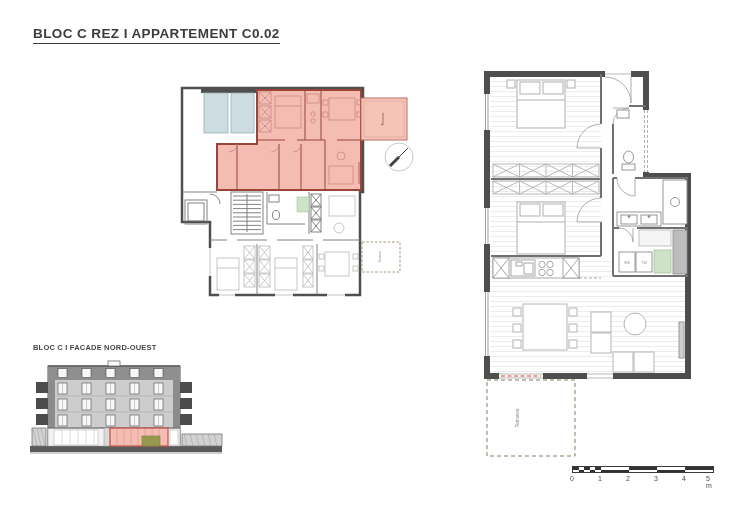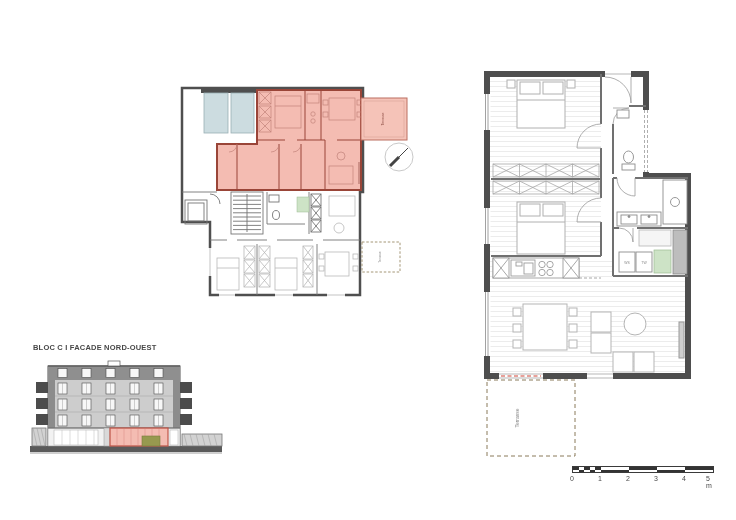--- a/index.html
+++ b/index.html
@@ -31,20 +31,21 @@
   .sub{width:28px;display:flex;}
   .sub div{flex:1;}
   .sl{position:absolute;top:9px;font-size:7px;color:#4a4a4a;}
   .sl0{left:-2px;}.sl1{left:26px;}.sl2{left:54px;}.sl3{left:82px;}.sl4{left:110px;}.sl5{left:134px;}
 </style>
 </head>
 <body>
 
 <div class="sheet">
 
+  <div class="page-title">BLOC C REZ I APPARTEMENT C0.02</div>
 
   <div class="overview-plan">
     <svg width="240" height="215" viewBox="0 0 240 215">
 
       <g>
         <path d="M7,6 L188,6 L188,110 L185,110 L185,213 L35,213 L35,140 L7,140 Z" fill="#ffffff" stroke="#4f4f4f" stroke-width="2.5"></path>
       </g>
 
       <g>
         <rect x="26" y="6" width="56" height="5" fill="#4f4f4f"></rect>

